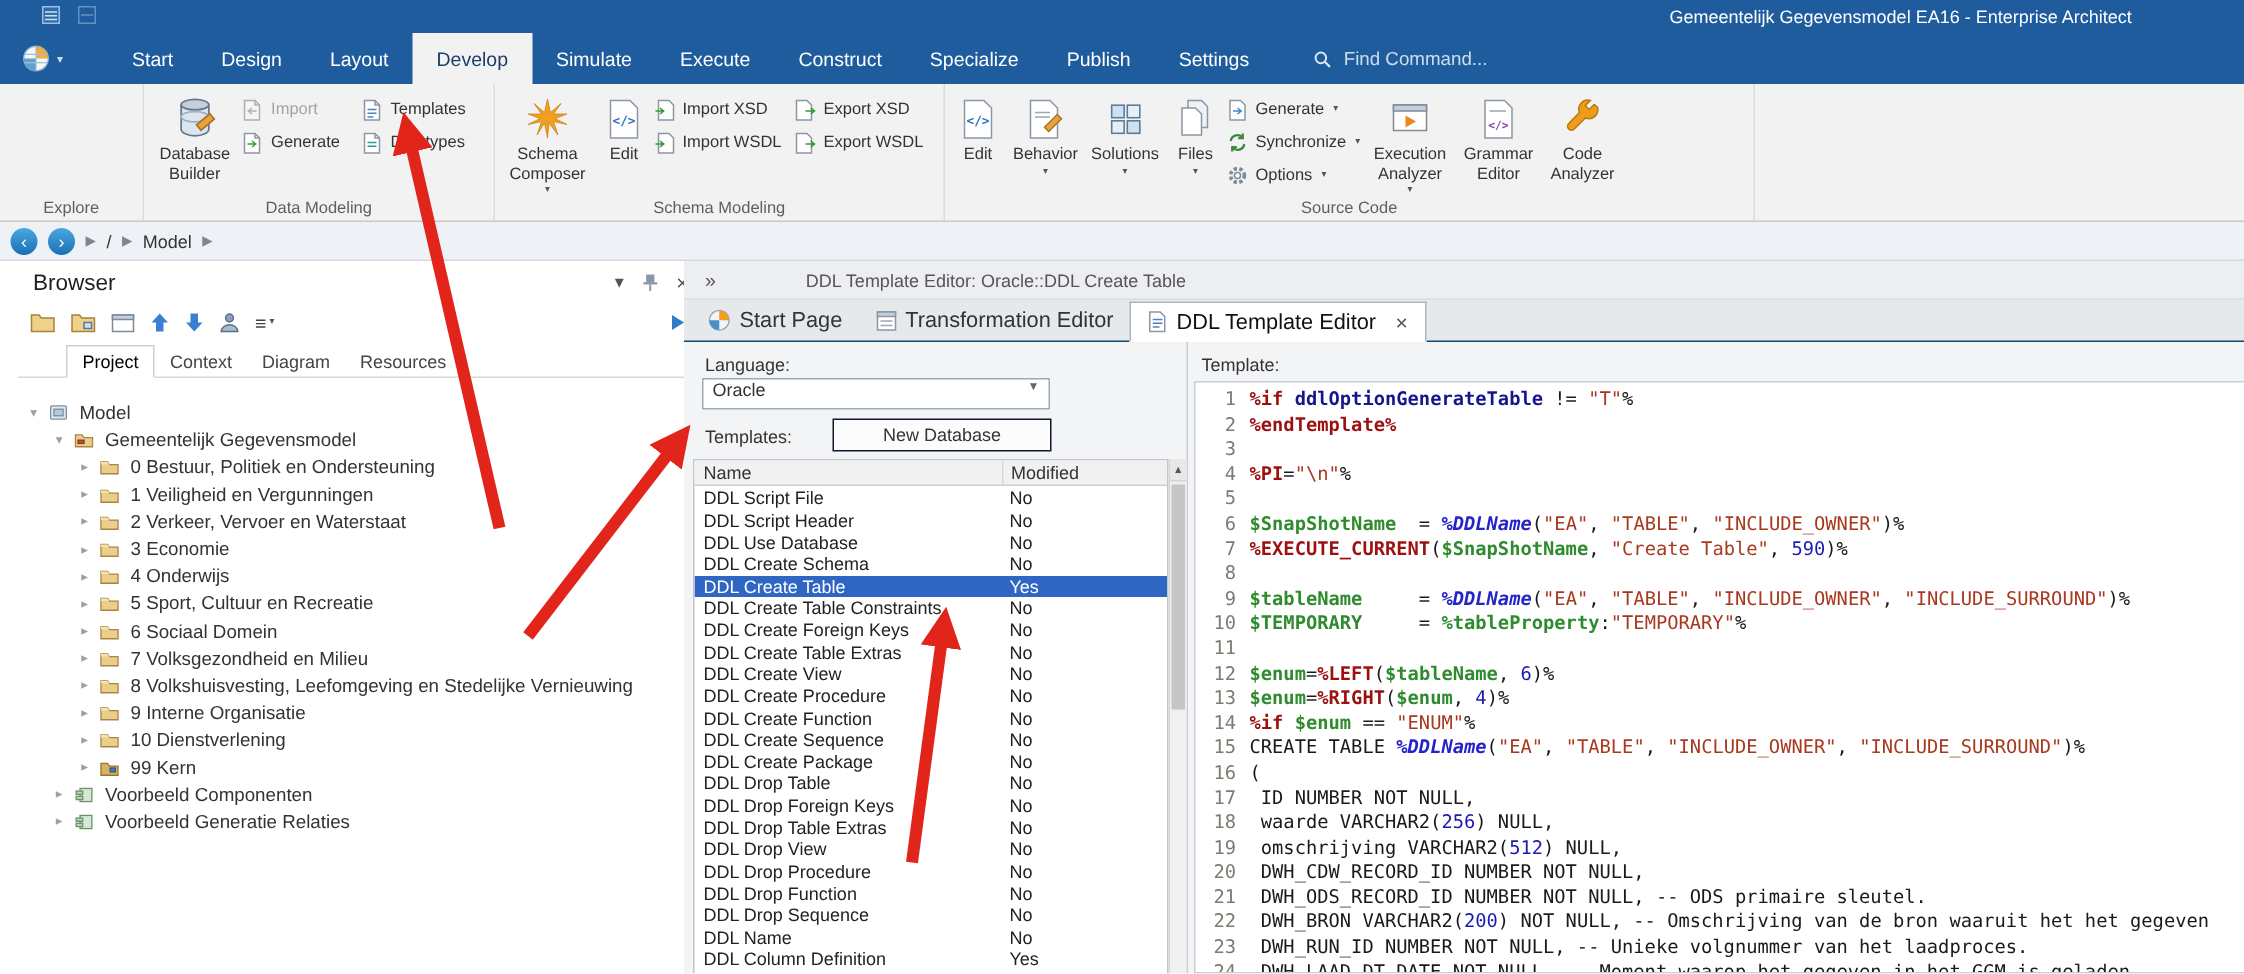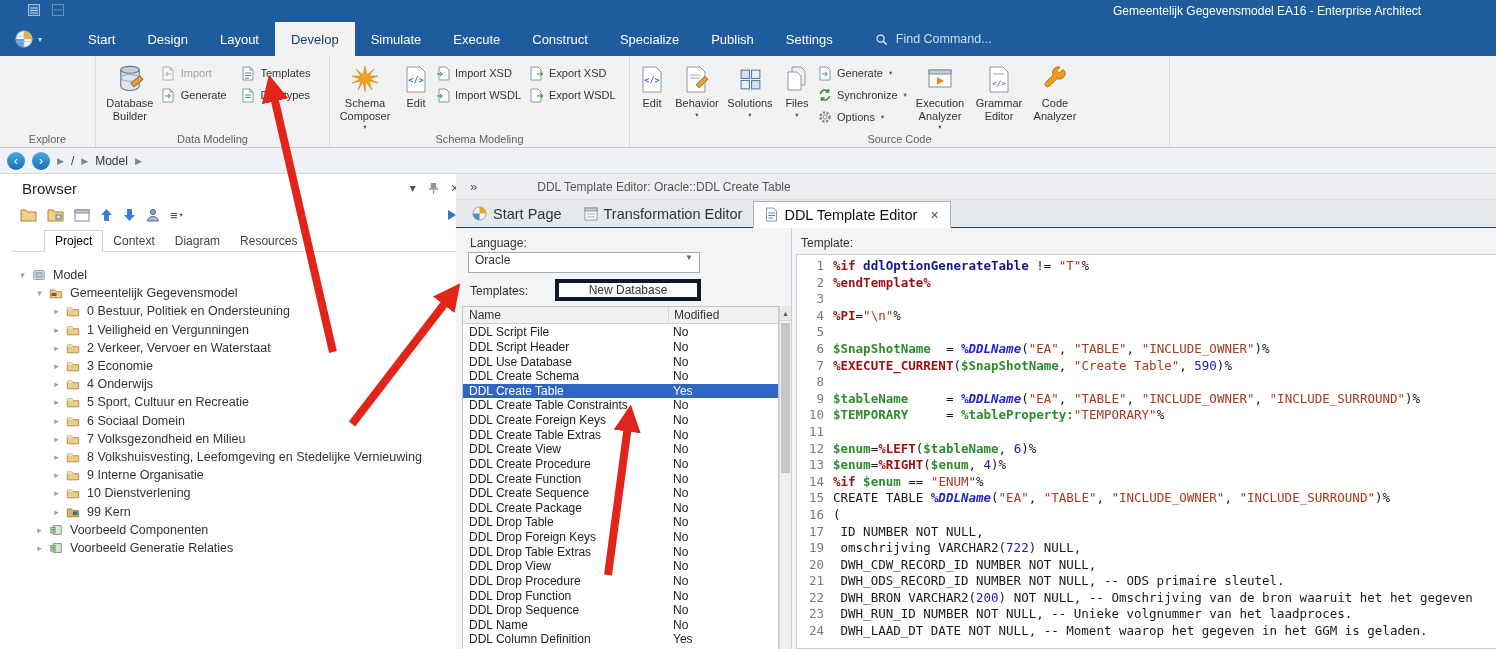--- a/index.html
+++ b/index.html
@@ -77,21 +77,21 @@
   .doctab.active{background:#fff;border:1px solid #aab2ba;border-bottom:1px solid #fff;margin-bottom:-1px;color:#111;}
   .doctab .closex{color:#555;font-size:14px;margin-left:7px;}
 
   .content-row{position:absolute;top:54px;left:0;right:0;bottom:0;}
   
   .templates-pane{position:absolute;left:0;top:0;width:336px;height:100%;background:#f3f4f6;border-right:1px solid #c9ced4;font-size:12px;color:#333;}
   .lang-label{position:absolute;left:14px;top:8px;}
   .lang-select{position:absolute;left:12px;top:24px;width:232px;height:21px;background:#fff;border:1px solid #9daab5;display:flex;align-items:flex-start;padding:0 6px;cursor:default;}
   .lang-select .selcaret{position:absolute;right:6px;color:#666;font-size:8px;}
   .tmpl-label{position:absolute;left:14px;top:56px;}
-  .newdb-btn{position:absolute;left:99px;top:51px;width:146px;height:22px;background:#fcfcfc;border:4px solid #0f172a;display:flex;justify-content:center;cursor:default;}
+  .newdb-btn{position:absolute;left:99px;top:51px;width:146px;height:22px;background:#fcfcfc;border:1px solid #0f172a;display:flex;align-items:center;justify-content:center;cursor:default;}
   .tmpl-table{position:absolute;left:6px;top:78px;width:317px;bottom:0;background:#fff;border:1px solid #c0c6cc;border-bottom:none;}
   .tmpl-head{height:17px;display:flex;align-items:center;background:#f1f1f1;border-bottom:1px solid #d0d0d0;color:#333;}
   .th-name{width:205px;padding-left:6px;}
   .th-mod{flex:1;padding-left:5px;border-left:1px solid #d8d8d8;height:100%;display:flex;align-items:center;}
   .tmpl-rows{position:absolute;top:18px;left:0;right:0;bottom:0;overflow:hidden;}
   .trow{height:14.63px;display:flex;align-items:center;color:#222;cursor:default;}
   .trow .tc-name{width:205px;padding-left:6px;overflow:hidden;white-space:nowrap;}
   .trow .tc-mod{flex:1;padding-left:5px;}
   .trow.sel{background:#2f66c4;color:#fff;}
   .tmpl-scroll{position:absolute;left:323px;right:0;top:78px;bottom:0;background:#f0f0f0;border-left:1px solid #d5d5d5;}
@@ -885,22 +885,26 @@
               </div>
               <div class="code-line">
                 <span class="gutter">16</span>
                 <span class="ctext">(</span>
               </div>
               <div class="code-line">
                 <span class="gutter">17</span>
                 <span class="ctext"> ID NUMBER NOT NULL,</span>
               </div>
               <div class="code-line">
+                <span class="gutter">18</span>
+                <span class="ctext"> waarde VARCHAR2(<span class="c-num">256</span>) NULL,</span>
+              </div>
+              <div class="code-line">
                 <span class="gutter">19</span>
-                <span class="ctext"> omschrijving VARCHAR2(<span class="c-num">722</span>) NULL,</span>
+                <span class="ctext"> omschrijving VARCHAR2(<span class="c-num">512</span>) NULL,</span>
               </div>
               <div class="code-line">
                 <span class="gutter">20</span>
                 <span class="ctext"> DWH_CDW_RECORD_ID NUMBER NOT NULL,</span>
               </div>
               <div class="code-line">
                 <span class="gutter">21</span>
                 <span class="ctext"> DWH_ODS_RECORD_ID NUMBER NOT NULL, -- ODS primaire sleutel.</span>
               </div>
               <div class="code-line">

